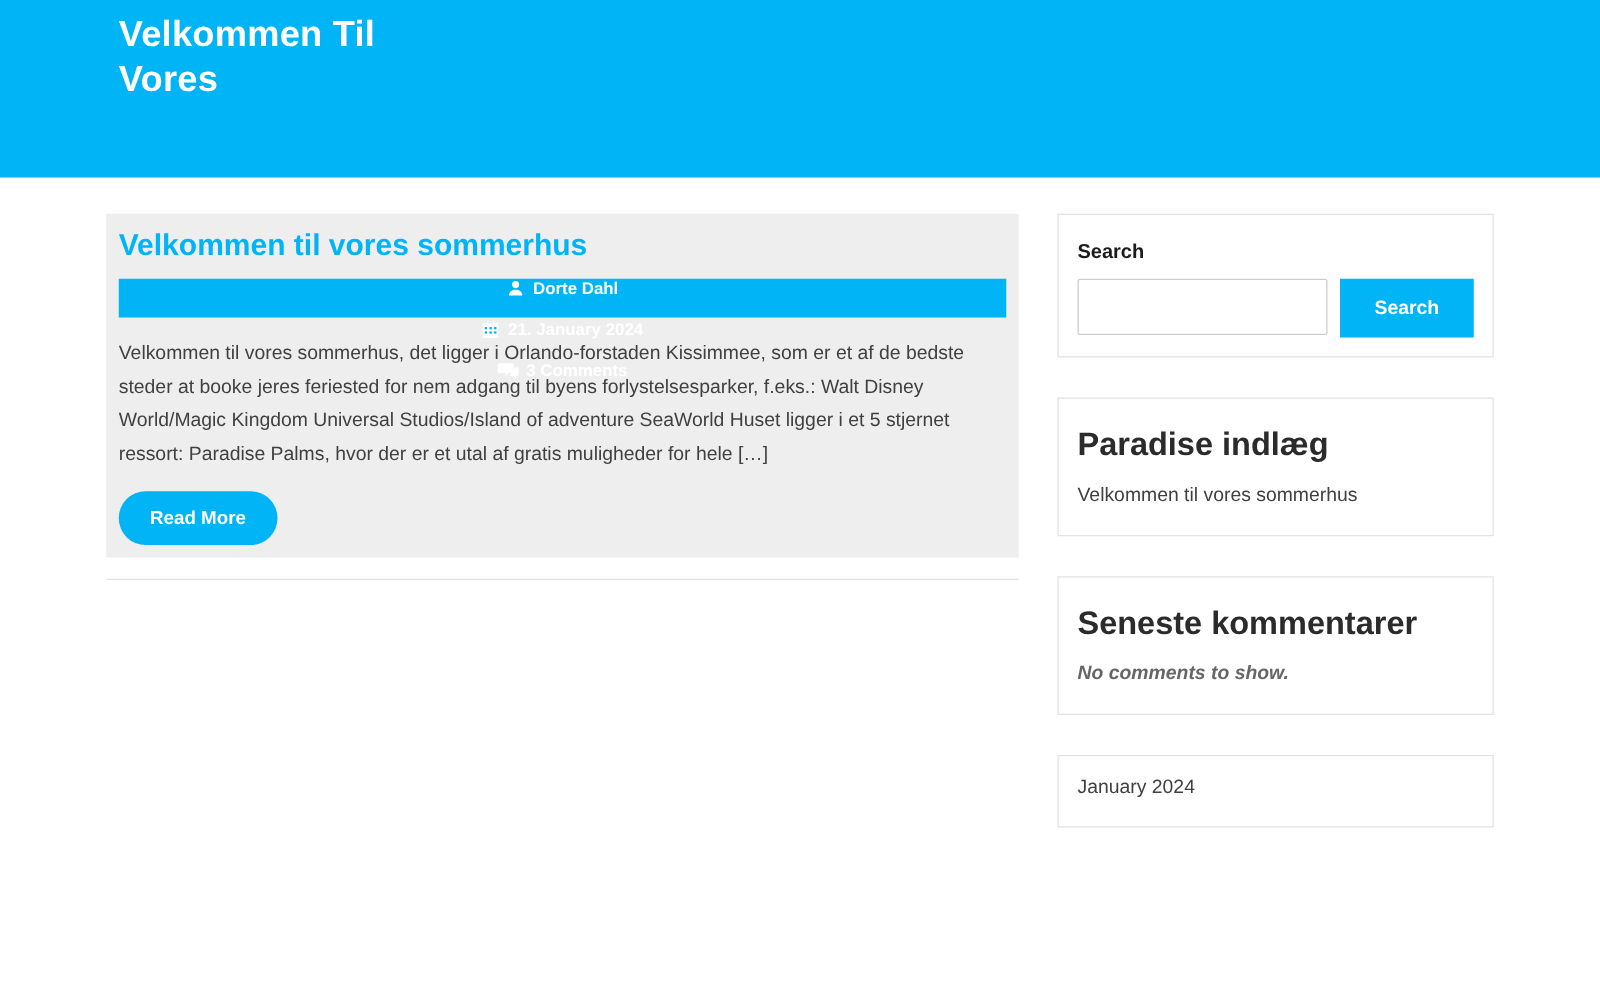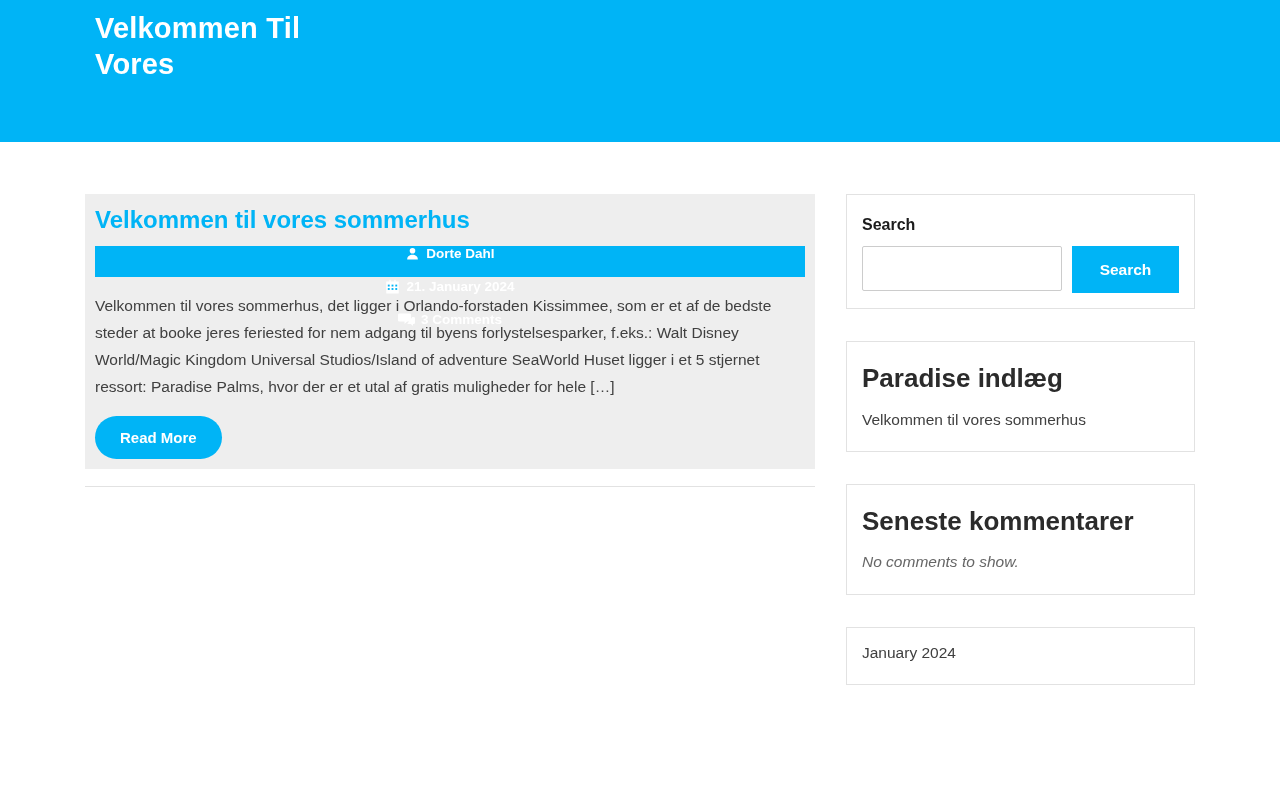--- a/index.html
+++ b/index.html
@@ -33,21 +33,21 @@
     font-size:29px;
     line-height:36px;
     font-weight:bold;
     letter-spacing:.2px;
     cursor:pointer;
   }
   .site-title div{white-space:nowrap;}
   
   .page{
     width:1110px;
-    margin:52px auto 0 auto;
+    margin:29px auto 0 auto;
     display:flex;
     justify-content:space-between;
     align-items:flex-start;
   }
   .main-col{width:730px;}
   .sidebar{width:349px;}
   
   .post-card{
     background:var(--card-bg);
     padding:12px 10px 8px 10px;
@@ -162,20 +162,21 @@
   .widget-link{
     color:var(--text);
     text-decoration:none;
     cursor:pointer;
   }
   .empty-note{
     margin:0 0 8px 0;
     font-size:15.5px;
     font-style:italic;
     color:var(--muted);
+    font-weight:bold;
   }
 </style>
 </head>
 <body>
 
 <header class="site-header">
   <h1 class="site-title">
     <div>Velkommen Til</div>
     <div>Vores</div>
   </h1>

